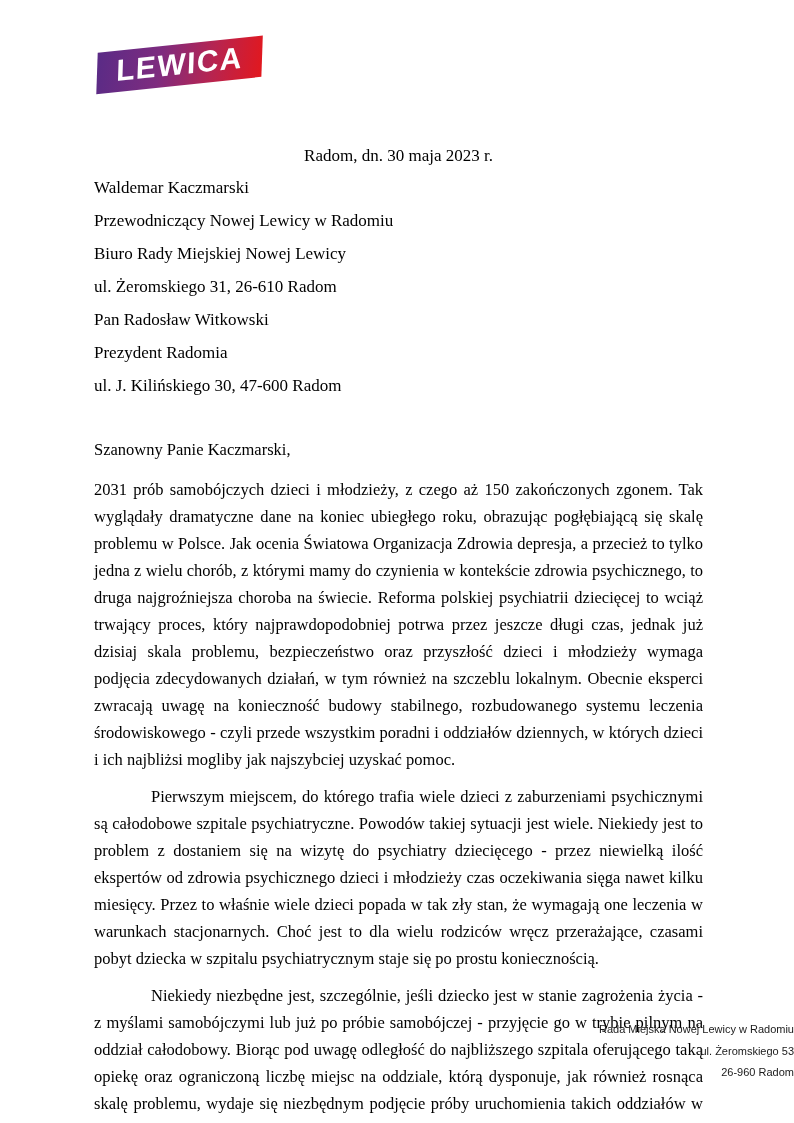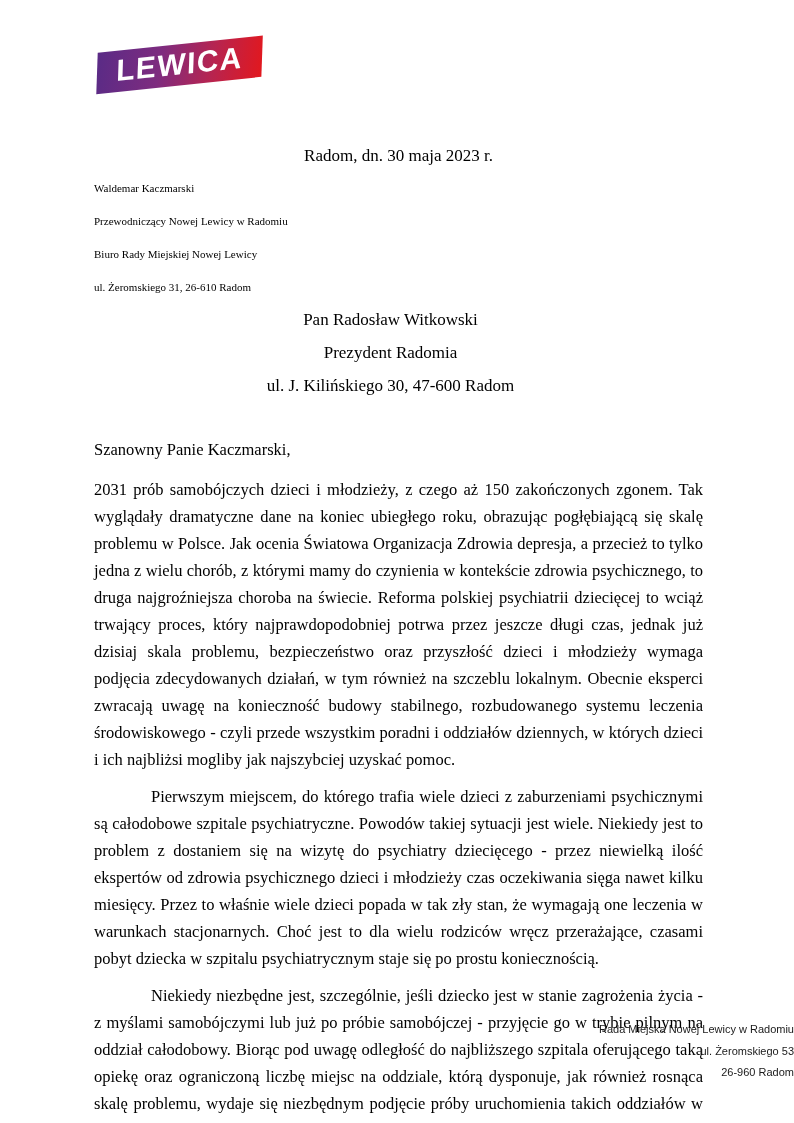--- a/index.html
+++ b/index.html
@@ -34,27 +34,27 @@
   }
 
   .date-line{
     position:absolute;top:146px;left:94px;right:91px;
     text-align:center;
     font-size:17px;
   }
 
   .sender-block{
     position:absolute;left:94px;top:179px;
-    font-size:11px;
+    font-size:17px;
   }
   .sender-block p{margin:0 0 15px 0;line-height:18px;}
 
   .recipient-block{
     position:absolute;left:94px;right:107px;top:311px;
-    text-align:center;
+    text-align:left;
     font-size:17px;
   }
   .recipient-block p{margin:0 0 15px 0;line-height:18px;}
 
   .letter-body{
     position:absolute;left:94px;right:91px;top:436px;
     font-size:16.5px;
   }
   .salutation{margin:0 0 13px 0;line-height:27px;}
   .para{

